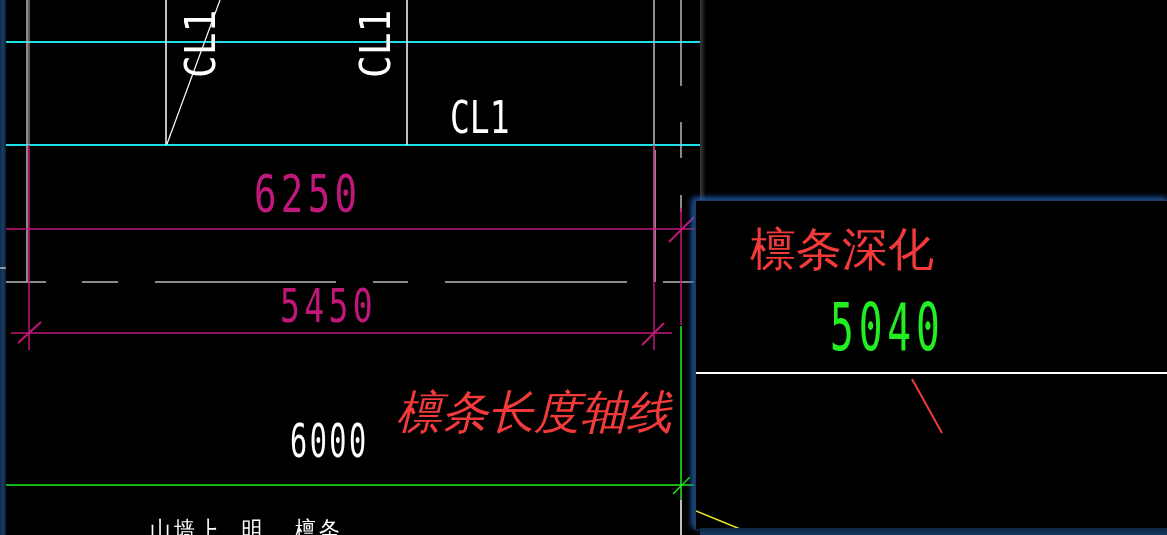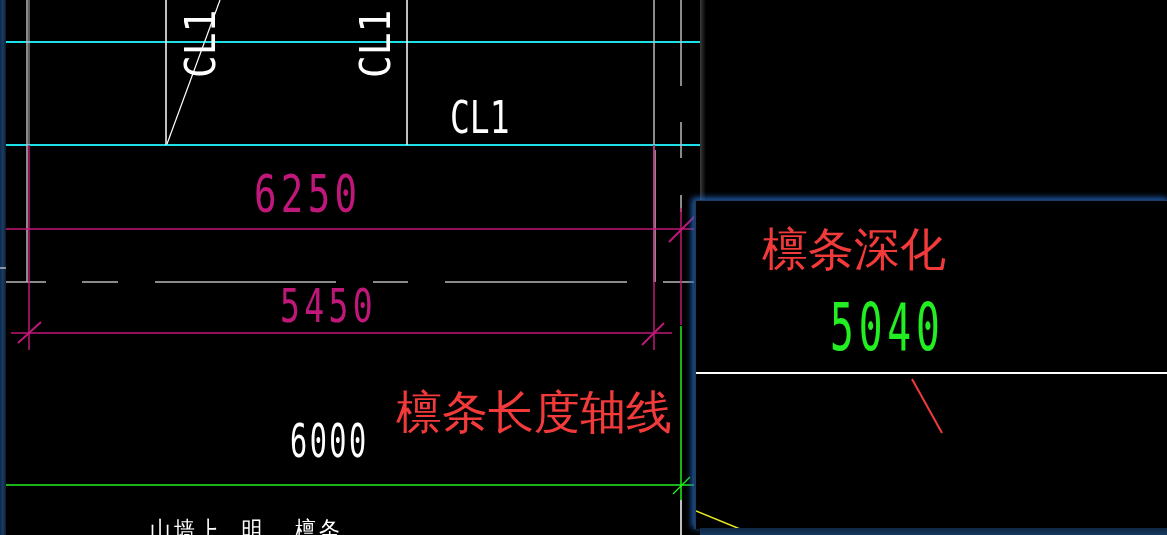--- a/index.html
+++ b/index.html
@@ -6,26 +6,26 @@
     body { width: 1167px; height: 535px; position: relative; overflow: hidden; font-family: "DejaVu Sans", sans-serif; }
     .canvas { position: absolute; left: 0; top: 0; width: 700px; height: 535px; background: #000; }
     .left-edge { position: absolute; left: 0; top: 0; width: 6px; height: 535px; background: linear-gradient(to right, #0d2a4a, #1a3d66, #0a1a2e); }
     svg.cad { position: absolute; left: 0; top: 0; }
     .cad-text { position: absolute; white-space: nowrap; line-height: 1; }
     .dim-6250 { left: 254px; top: 168px; color: #c0187a; font-family: "DejaVu Sans Mono", monospace; font-size: 52px; transform: scaleX(0.72); transform-origin: left top; letter-spacing: 6px; font-weight: 200; }
     .dim-5450 { left: 280px; top: 283px; color: #c0187a; font-family: "DejaVu Sans Mono", monospace; font-size: 46px; transform: scaleX(0.72); transform-origin: left top; letter-spacing: 6px; }
     .dim-6000 { left: 290px; top: 418px; color: #fff; font-family: "DejaVu Sans Mono", monospace; font-size: 46px; transform: scaleX(0.62); transform-origin: left top; letter-spacing: 4px; }
     .label-cl1 { left: 450px; top: 96px; color: #fff; font-family: "DejaVu Sans Mono", monospace; font-size: 44px; transform: scaleX(0.75); transform-origin: left top; }
     .label-cl1-vert { color: #fff; font-family: "DejaVu Sans Mono", monospace; font-size: 42px; transform: rotate(-90deg) scaleX(0.9); transform-origin: left top; }
-    .annot-length { left: 396px; top: 389px; color: #f23a3a; font-size: 46px; font-family: "DejaVu Sans", sans-serif; letter-spacing: 0px; }
+    .annot-length { left: 396px; top: 389px; color: #f23a3a; font-size: 46px; font-family: "DejaVu Sans", sans-serif; letter-spacing: 0px; font-style: italic; }
     .bottom-note { left: 150px; top: 518px; color: #fff; font-size: 26px; font-family: "DejaVu Sans", sans-serif; transform: scaleX(0.8); transform-origin: left top; letter-spacing: 4px; }
 
     .popup { position: absolute; left: 694px; top: 200px; width: 473px; height: 328px; background: #000;
              box-shadow: -2px -2px 6px rgba(40,110,200,0.75), 0 0 8px rgba(30,90,170,0.6); border-left: 2px solid #1b3d66; border-top: 1px solid #1b3d66; }
-    .popup-title { position: absolute; left: 66px; top: 18px; color: #f23a3a; font-size: 46px; font-family: "DejaVu Sans", sans-serif; }
+    .popup-title { position: absolute; left: 54px; top: 18px; color: #f23a3a; font-size: 46px; font-family: "DejaVu Sans", sans-serif; }
     .popup-value { position: absolute; left: 134px; top: 88px; color: #22ee22; font-family: "DejaVu Sans Mono", monospace; font-size: 66px; transform: scaleX(0.6); transform-origin: left top; letter-spacing: 8px; }
     .popup-line { position: absolute; left: 0; top: 171px; width: 473px; height: 2px; background: #fff; }
     .bottom-bar { position: absolute; left: 700px; top: 528px; width: 467px; height: 7px; background: linear-gradient(#0e2644, #163a60); }
     .right-shadow { position: absolute; left: 700px; top: 0; width: 6px; height: 200px; background: linear-gradient(to right, #3a3a3a, #000); }
   </style>
 </head>
 <body>
 
 <div class="canvas">
   <div class="left-edge"></div>

